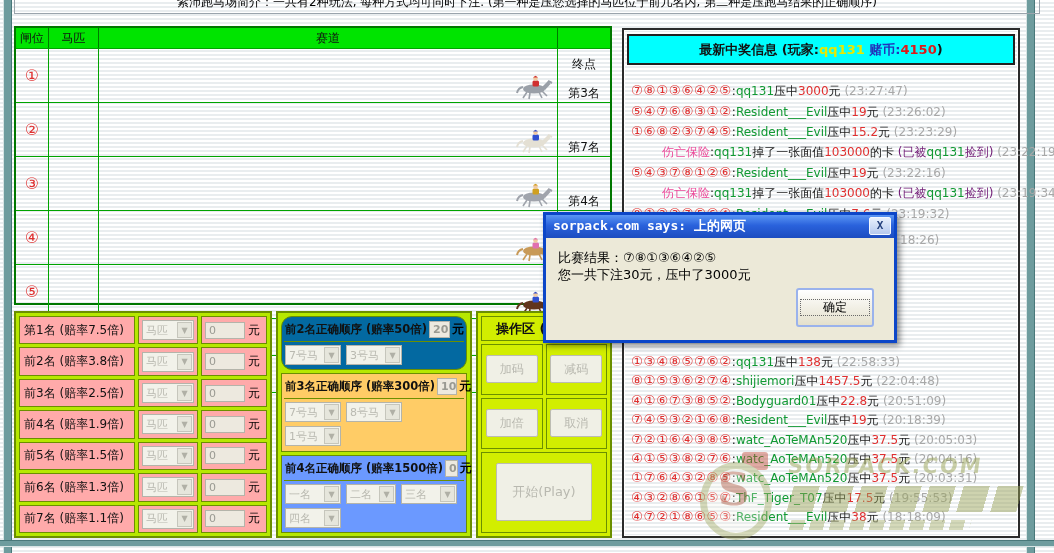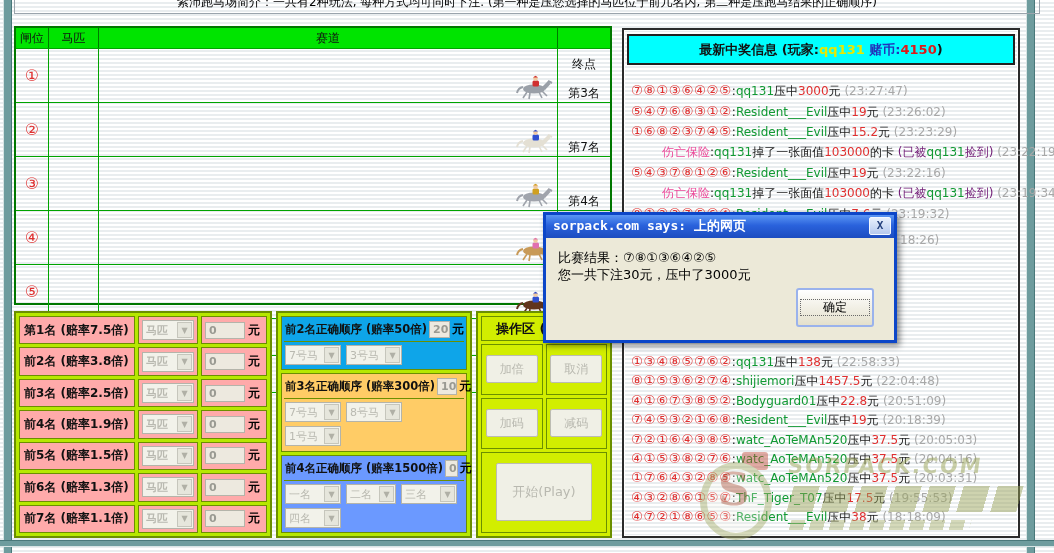--- a/index.html
+++ b/index.html
@@ -29,34 +29,34 @@
   .col-gate { width:33px; display:flex; align-items:center; justify-content:center; }
   .col-horse { width:50px; }
   .col-track { flex:1; }
   .col-finish { width:52px; display:flex; align-items:center; justify-content:center; font-size:12px; border-right:none !important;margin-top:36px; }
   .gate-num { color:#e03030; font-size:16px; }
   .horse-svg { position:absolute; right:3px; bottom:2px; }
 
   
   .bet-panel { position:absolute; top:311px; height:227px; background:#b6e800; border:2px solid #6b8f00; padding:3px; }
   .rank-panel { left:14px; width:258px; display:flex; flex-direction:column; gap:3px; }
-  .rank-row { flex:1; display:flex; gap:3px;font-weight:bold; }
+  .rank-row { flex:1; display:flex; gap:3px; }
   .rank-label { width:116px; background:#ffaaaa; border:1px solid #6b8f00; font-size:12px; display:flex; align-items:center; padding-left:4px; white-space:nowrap; }
   .rank-selcell { width:60px; background:#ffaaaa; border:1px solid #6b8f00; display:flex; align-items:center; justify-content:center; }
   .rank-amtcell { flex:1; background:#ffaaaa; border:1px solid #6b8f00; display:flex; align-items:center; padding-left:3px; gap:3px; }
 
   .sel { background:#f2f2ea; border:1px solid #b4b4aa; color:#b9b9b0; font-size:11px; height:20px; display:flex; align-items:center; padding-left:3px; }
   .sel-t { flex:1; white-space:nowrap; overflow:hidden; }
   .sel-a { width:15px; height:16px; margin-right:1px; background:#e6e6dc; border:1px solid #c6c6bc; color:#b0b0a6; font-size:8px; display:flex; align-items:center; justify-content:center; }
   .amt { display:inline-block; width:40px; height:17px; background:#ededE3; background:#ede9df; border:1px solid #b4b4aa; color:#9a9a92; font-size:11px; line-height:16px; padding-left:3px; }
   .unit { font-size:12px; color:#000; }
 
   .order-panel { left:276px; width:196px; display:flex; flex-direction:column; gap:3px; }
   .order-sec { border:1px solid #6b8f00; padding:2px; }
-  .sec-top2 { background:#0ea5e9; }
+  .sec-top2 { background:#0369a1;border-radius:11px; }
   .sec-top3 { background:#ffcc66; flex:1; }
   .sec-top4 { background:#6b99ff; }
   .ord-head { display:flex; align-items:center; font-size:11.5px; font-weight:bold; white-space:nowrap; border-bottom:1px solid #6b8f00; padding:2px 0 3px 1px; gap:2px; }
   .ord-head .amt { width:38px; }
   .ord-rows { padding:3px 1px 2px 1px; display:flex; flex-direction:column; gap:4px; }
   .ord-row { display:flex; gap:5px; }
   .ord-row .sel { width:56px; }
 
   .ops-panel { left:476px; width:136px; background:#d2ee00; display:flex; flex-direction:column; gap:3px; }
   .ops-head { border:1px solid #6b8f00; height:25px; font-size:13px; font-weight:bold; line-height:23px; padding-left:14px; }
@@ -490,32 +490,32 @@
           </div>
         </div>
       </div>
     </div>
   </div>
 
 <div class="bet-panel ops-panel">
   <div class="ops-head">操作区 (</div>
   <div class="ops-row">
     <div class="ops-cell">
+        <button class="opbtn">加码</button>
+      </div>
+    <div class="ops-cell">
+        <button class="opbtn">减码</button>
+      </div>
+  </div>
+  <div class="ops-row">
+    <div class="ops-cell">
         <button class="opbtn">加倍</button>
       </div>
     <div class="ops-cell">
         <button class="opbtn">取消</button>
-      </div>
-  </div>
-  <div class="ops-row">
-    <div class="ops-cell">
-        <button class="opbtn">加码</button>
-      </div>
-    <div class="ops-cell">
-        <button class="opbtn">减码</button>
       </div>
   </div>
   <div class="ops-row ops-playrow">
     <div class="ops-cell">
         <button class="playbtn">开始(Play)</button>
       </div>
   </div>
 </div>
 
 <div class="win-panel">

